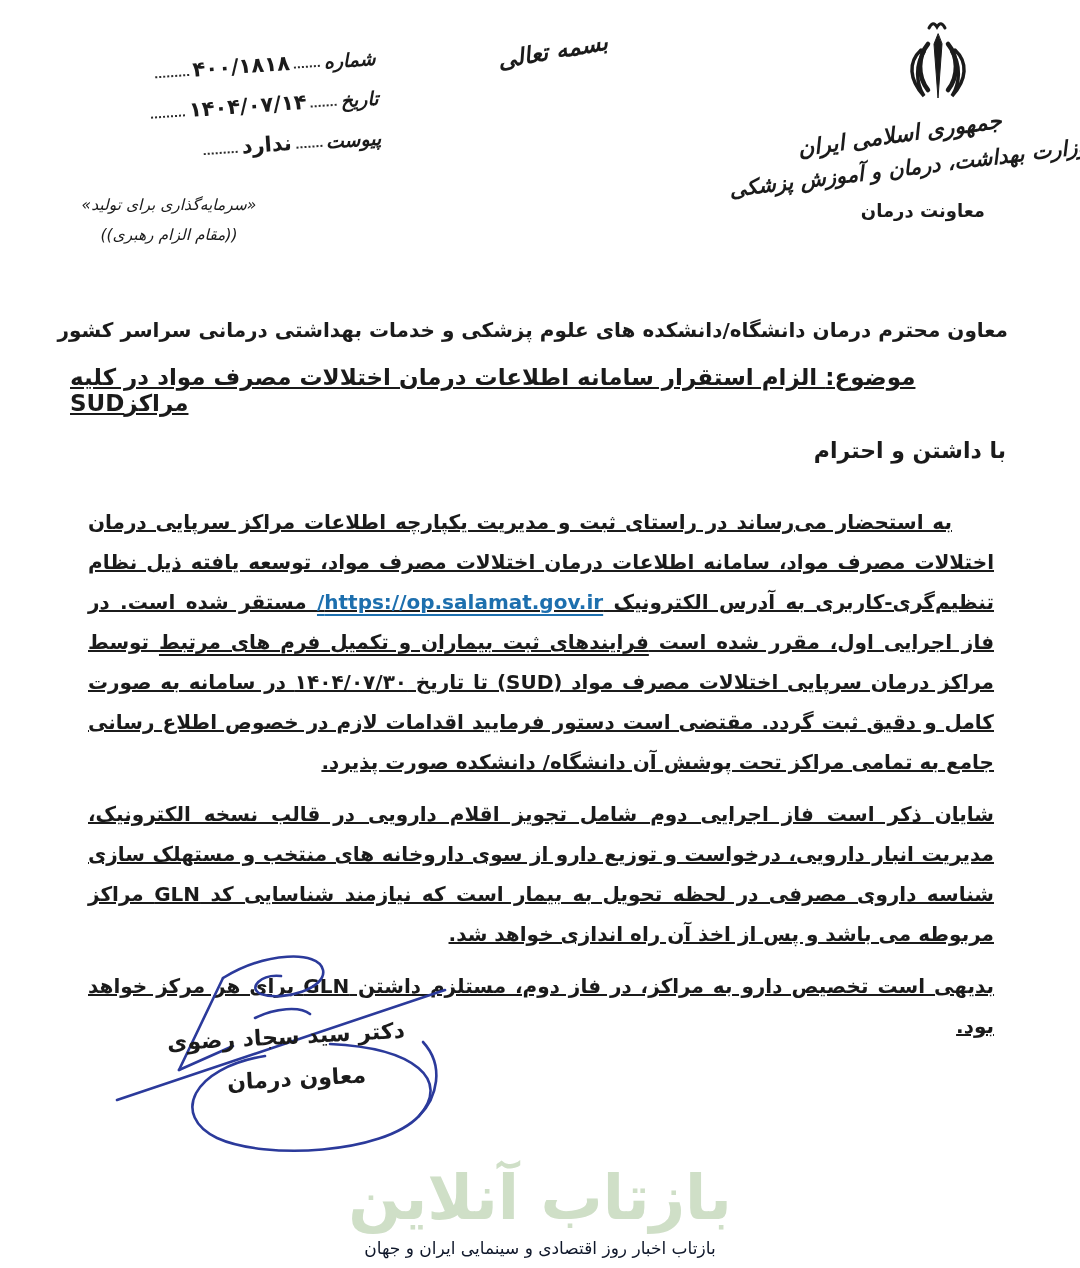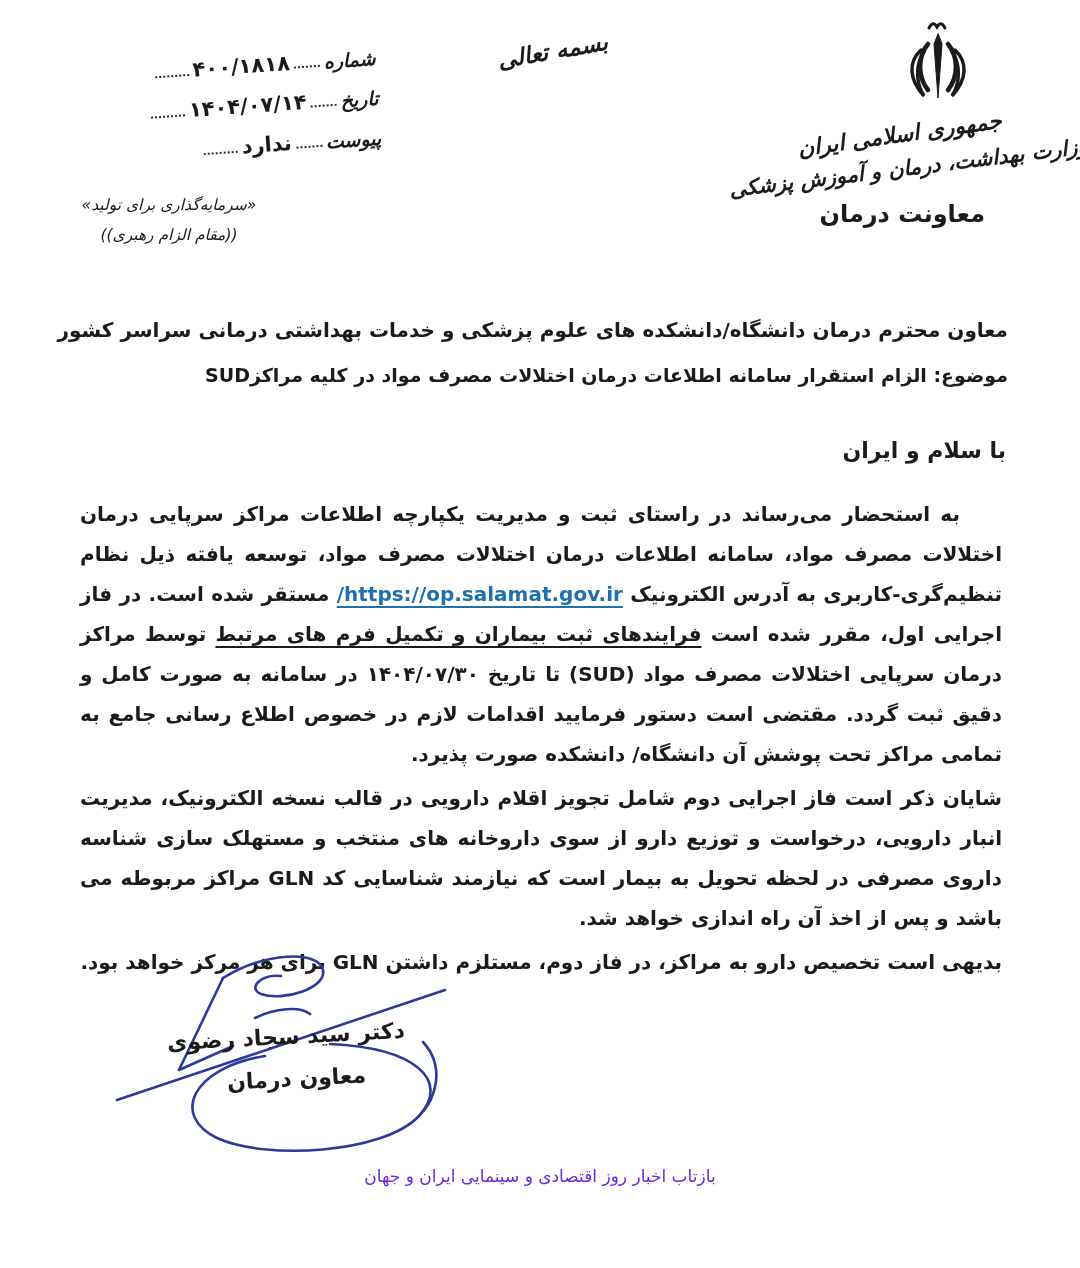--- a/index.html
+++ b/index.html
@@ -28,63 +28,63 @@
   .emblem{position:absolute; right:92px; top:14px; width:100px; height:100px;}
   .gov-republic{
     position:absolute; right:78px; top:122px; font-size:22px; font-weight:700;
     font-style:italic; direction:rtl; transform:rotate(-8deg); white-space:nowrap;
   }
   .gov-ministry{
     position:absolute; right:-8px; top:156px; font-size:21px; font-weight:700;
     font-style:italic; direction:rtl; transform:rotate(-7deg); white-space:nowrap;
   }
   .gov-dept{
-    position:absolute; right:95px; top:200px; font-size:24px; font-weight:700;
+    position:absolute; right:95px; top:200px; font-size:18px; font-weight:700;
     direction:rtl; white-space:nowrap;
   }
   
   .slogan{position:absolute; left:38px; top:190px; width:262px; direction:rtl; text-align:center;font-style:italic;}
   .slogan div{font-size:15.5px; line-height:30px;}
   
   .recipient{
     position:absolute; right:72px; left:70px; top:318px;
     direction:rtl; text-align:center; font-size:20px; font-weight:800; white-space:nowrap;
   }
   .subject{
     position:absolute; right:72px; left:70px; top:364px;
-    direction:rtl; text-align:right; font-size:19px; font-weight:700;
+    direction:rtl; text-align:left; font-size:23px; font-weight:700;text-decoration:underline;
   }
   .subject .lbl{font-weight:800;}
   .greeting{
     position:absolute; right:74px; top:438px;
     direction:rtl; font-size:22px; font-weight:800;
   }
   .body-text{
     position:absolute; right:74px; left:76px; top:490px;
     direction:rtl; text-align:justify; font-size:20px; font-weight:700; line-height:40px;
   }
-  .body-text p{margin:4px;}
+  .body-text p{margin:12px;text-decoration:underline;}
   .body-text p.first{text-indent:42px;}
   .u{text-decoration:underline; text-underline-offset:5px;}
   .link{color:#1d6fae; text-decoration:underline; text-underline-offset:5px; font-weight:700;}
   
   .sig{position:absolute; left:105px; top:948px; width:390px; height:215px;}
   .sig svg{position:absolute; left:0; top:0;}
   .sig-name{
     position:absolute; left:62px; top:76px; font-size:22px; font-weight:800;
     direction:rtl; transform:rotate(-3deg); white-space:nowrap;
   }
   .sig-title{
     position:absolute; left:122px; top:118px; font-size:22px; font-weight:800;
     direction:rtl; transform:rotate(-3deg); white-space:nowrap;
   }
   
   .wm{position:absolute; left:0; right:0; top:1162px; text-align:center; direction:rtl;}
   .wm-title{font-size:62px; font-weight:800; color:#cfdfc7; letter-spacing:2px; line-height:72px;}
-  .wm-sub{font-size:17px; color:#6d28d9; margin-top:4px;}
+  .wm-sub{font-size:17px; color:#0f172a; margin-top:4px;}
 </style>
 </head>
 <body>
 
 <div class="page">
 
   <div class="lh-fields">
     <div class="lh-row">
       <span class="lh-label">شماره</span>
       <span class="lh-dots"></span>
@@ -126,21 +126,21 @@
     <div>«سرمایه‌گذاری برای تولید»</div>
     <div>((مقام الزام رهبری))</div>
   </div>
 
   <div class="recipient">معاون محترم درمان دانشگاه/دانشکده های علوم پزشکی و خدمات بهداشتی درمانی سراسر کشور</div>
 
   <div class="subject">
     <span class="lbl">موضوع:</span><span> الزام استقرار سامانه  اطلاعات درمان اختلالات مصرف مواد در کلیه مراکزSUD</span>
   </div>
 
-  <div class="greeting">با سلام و ایران</div>
+  <div class="greeting">با داشتن و احترام</div>
 
   <div class="body-text">
     <p class="first"><span>به استحضار می‌رساند در راستای ثبت و مدیریت یکپارچه اطلاعات مراکز سرپایی درمان اختلالات مصرف مواد، سامانه اطلاعات درمان اختلالات مصرف مواد، توسعه یافته ذیل نظام تنظیم‌گری-کاربری به آدرس الکترونیک </span><span class="link">https://op.salamat.gov.ir/</span><span> مستقر شده است.  در فاز اجرایی اول، مقرر شده است </span><span class="u">فرایندهای ثبت بیماران و تکمیل فرم های مرتبط</span><span> توسط مراکز درمان سرپایی اختلالات مصرف مواد (SUD) تا تاریخ ۱۴۰۴/۰۷/۳۰ در سامانه به صورت کامل و دقیق ثبت گردد. مقتضی است دستور فرمایید اقدامات لازم در خصوص اطلاع رسانی جامع به تمامی مراکز تحت پوشش آن دانشگاه/ دانشکده صورت پذیرد.</span></p>
     <p>شایان ذکر است فاز اجرایی دوم شامل تجویز اقلام دارویی در قالب نسخه الکترونیک، مدیریت انبار دارویی، درخواست و توزیع دارو از سوی داروخانه های منتخب و مستهلک سازی شناسه داروی مصرفی در لحظه تحویل به بیمار است که نیازمند شناسایی کد GLN مراکز مربوطه می باشد و پس از اخذ آن راه اندازی خواهد شد.</p>
     <p>بدیهی است تخصیص دارو به مراکز، در فاز دوم، مستلزم داشتن GLN برای هر مرکز خواهد بود.</p>
   </div>
 
   <div class="sig">
     <svg width="390" height="215" viewBox="0 0 390 215">
       <g fill="none" stroke="#2b3a9b" stroke-width="2.6" stroke-linecap="round">
@@ -151,16 +151,17 @@
         <path d="M225 96 C310 100 346 132 314 168 C278 206 160 212 112 190 C66 168 86 120 160 108"></path>
         <path d="M314 168 C332 150 340 118 318 94"></path>
         <path d="M150 70 C170 60 195 58 205 66"></path>
       </g>
     </svg>
     <div class="sig-name">دکتر سید سجاد رضوی</div>
     <div class="sig-title">معاون درمان</div>
   </div>
 
   <div class="wm">
+    <div class="wm-title">بازتاب آنلاین</div>
     <div class="wm-sub">بازتاب اخبار روز اقتصادی و سینمایی ایران و جهان</div>
   </div>
 
 </div>
 
 </body></html>

